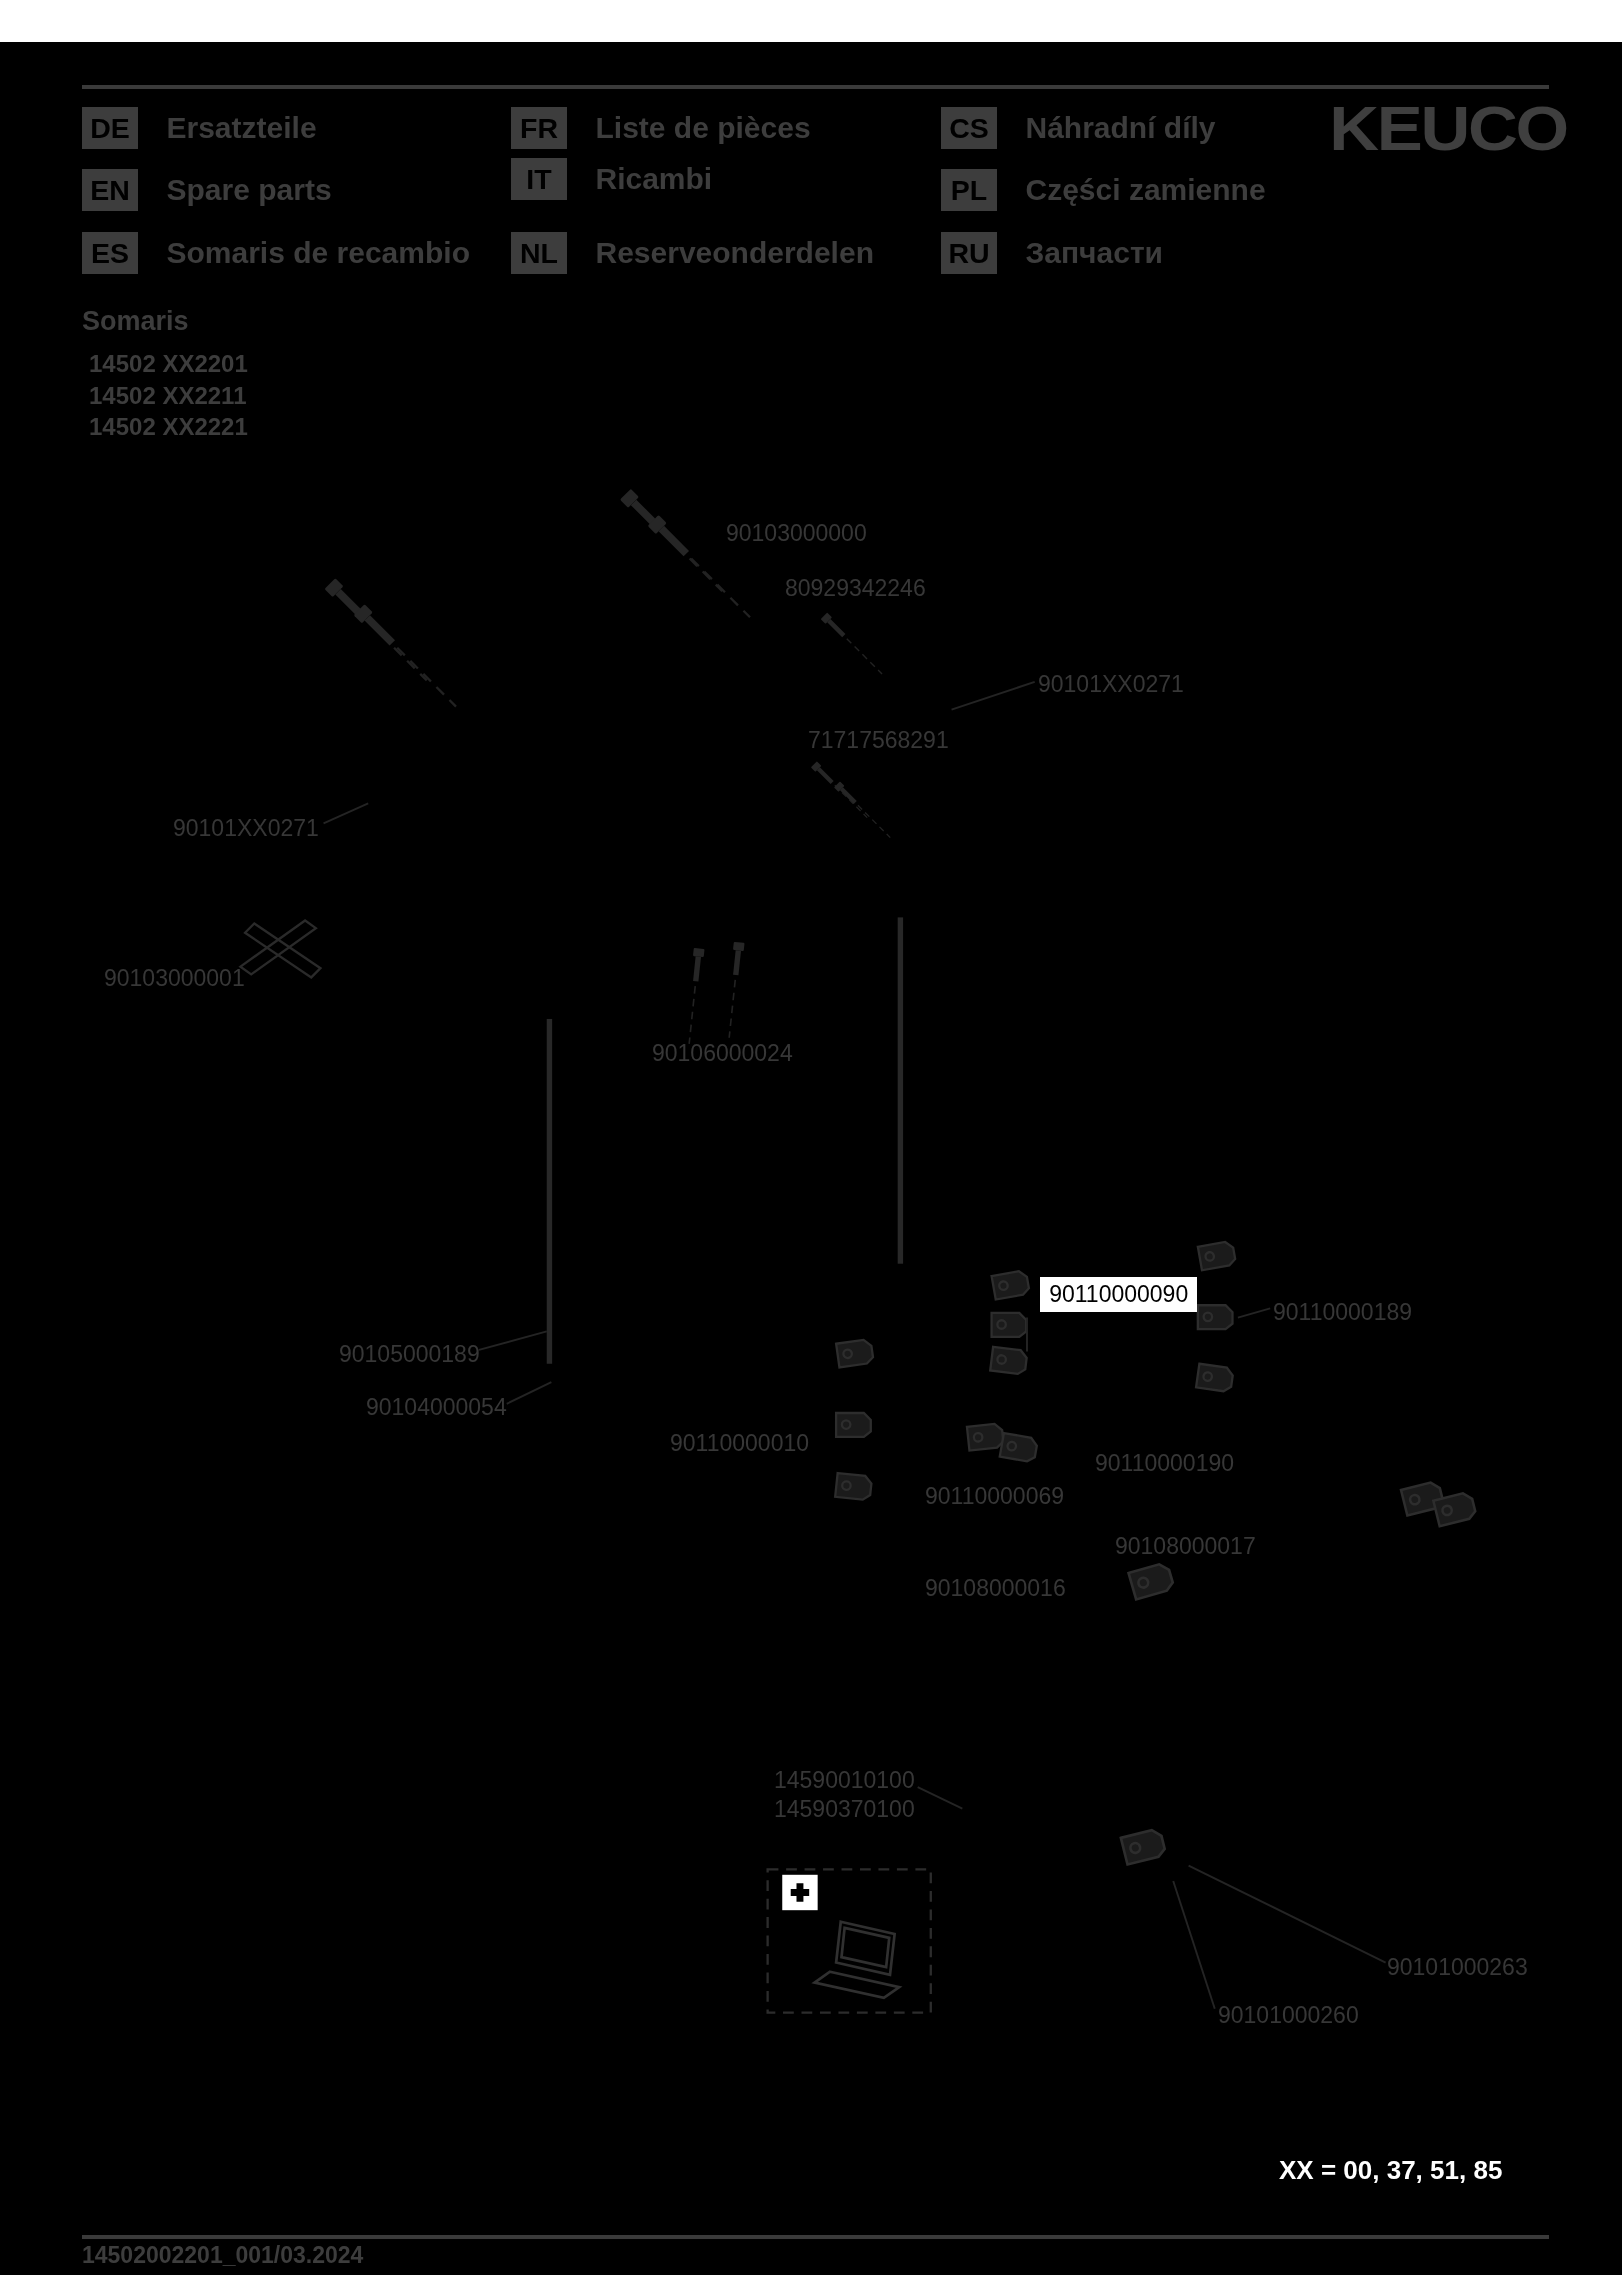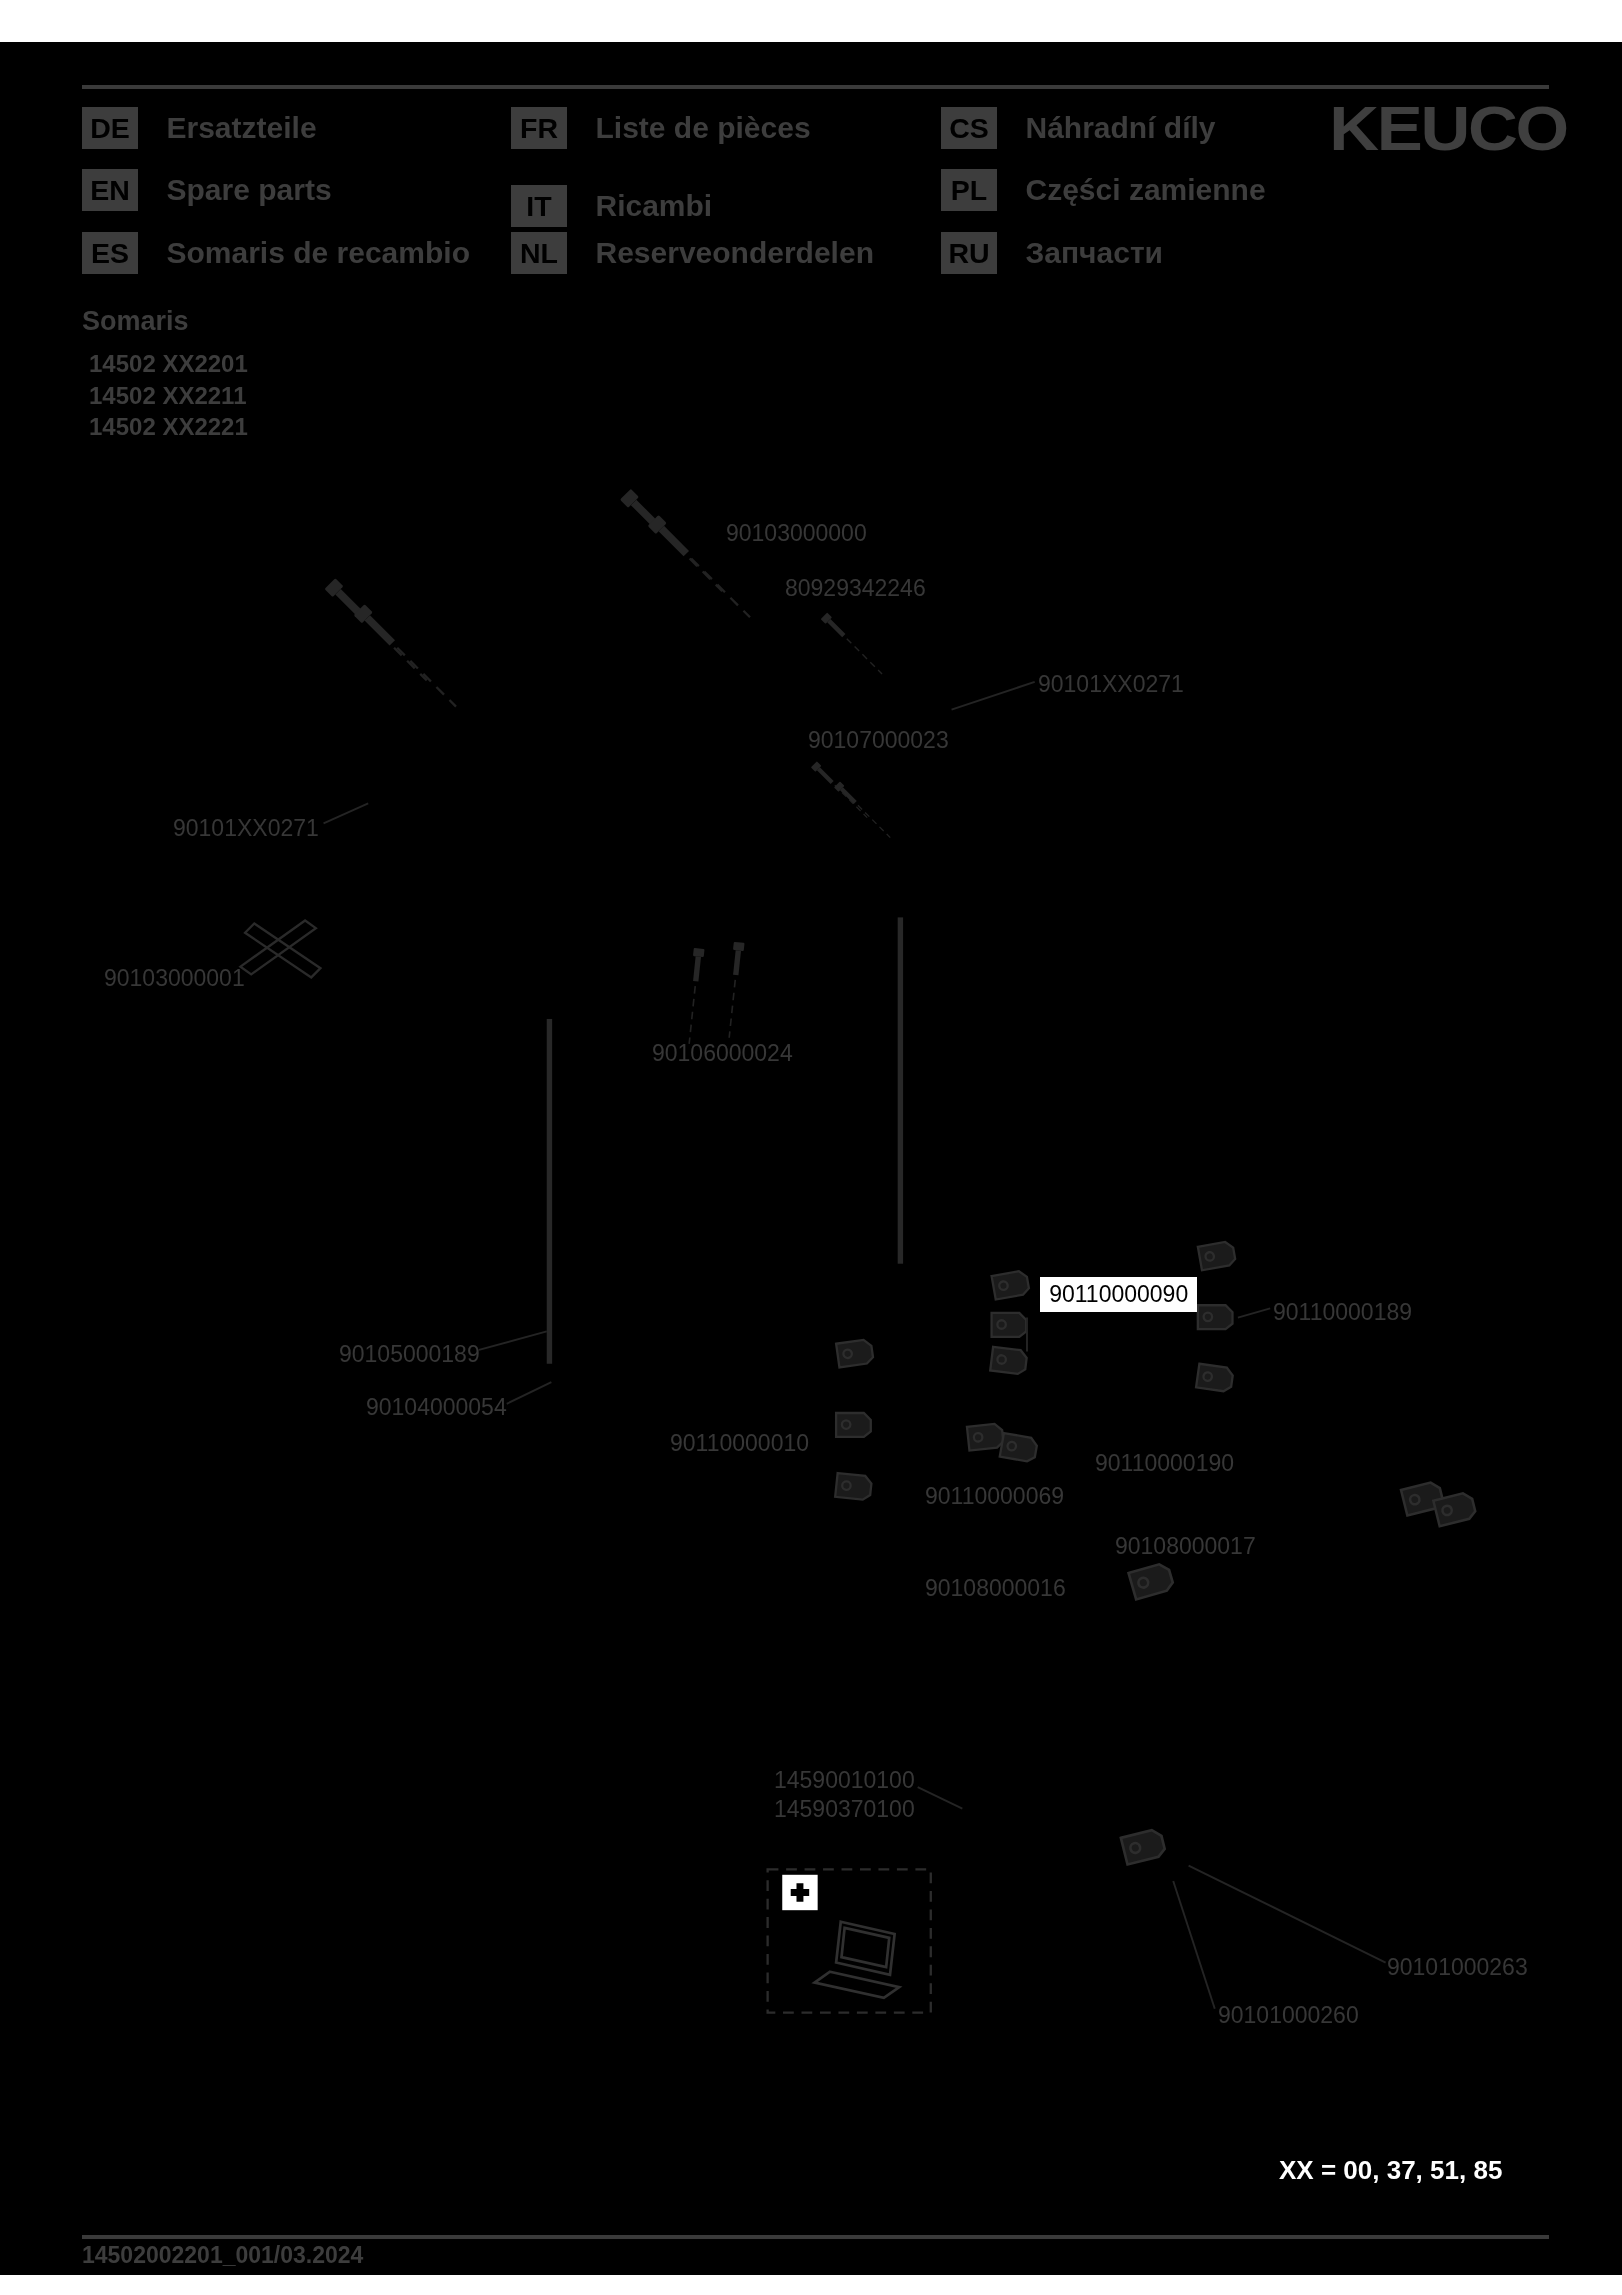--- a/index.html
+++ b/index.html
@@ -65,21 +65,21 @@
   </div>
   <div class="lang-item" style="left:82px; top:232px">
     <span class="lang-code">ES</span>
     <span class="lang-label">Somaris de recambio</span>
   </div>
 
   <div class="lang-item" style="left:511px; top:107px">
     <span class="lang-code">FR</span>
     <span class="lang-label">Liste de pièces</span>
   </div>
-  <div class="lang-item" style="left:511px; top:185px">
+  <div class="lang-item" style="left:511px; top:158px">
     <span class="lang-code">IT</span>
     <span class="lang-label">Ricambi</span>
   </div>
   <div class="lang-item" style="left:511px; top:232px">
     <span class="lang-code">NL</span>
     <span class="lang-label">Reserveonderdelen</span>
   </div>
 
   <div class="lang-item" style="left:941px; top:107px">
     <span class="lang-code">CS</span>
@@ -178,21 +178,21 @@
       <g fill="none" stroke="#303030" stroke-width="3.5">
         <path d="M1092,2497 L1162,2513 L1156,2566 L1086,2550 Z"></path>
         <path d="M1097,2505 L1155,2518 L1151,2556 L1093,2543 Z"></path>
         <path d="M1078,2562 L1168,2582 L1148,2596 L1058,2576 Z"></path>
       </g>
     </svg>
 
     <div class="part-label" style="left:726px;  top:520px">90103000000</div>
     <div class="part-label" style="left:785px; top:575px">80929342246</div>
     <div class="part-label" style="left:1038px; top:671px">90101XX0271</div>
-    <div class="part-label" style="left:808px; top:727px">90107000023</div>
+    <div class="part-label" style="left:808px; top:727px">71717568291</div>
     <div class="part-label" style="left:173px;  top:815px">90101XX0271</div>
     <div class="part-label" style="left:104px;  top:965px">90103000001</div>
     <div class="part-label" style="left:652px;  top:1040px">90106000024</div>
     <div class="part-label selected" style="left:1040px; top:1277px">90110000090</div>
     <div class="part-label" style="left:1273px; top:1299px">90110000189</div>
     <div class="part-label" style="left:339px;  top:1341px">90105000189</div>
     <div class="part-label" style="left:366px;  top:1394px">90104000054</div>
     <div class="part-label" style="left:670px;  top:1430px">90110000010</div>
     <div class="part-label" style="left:925px; top:1483px">90110000069</div>
     <div class="part-label" style="left:1095px; top:1450px">90110000190</div>

